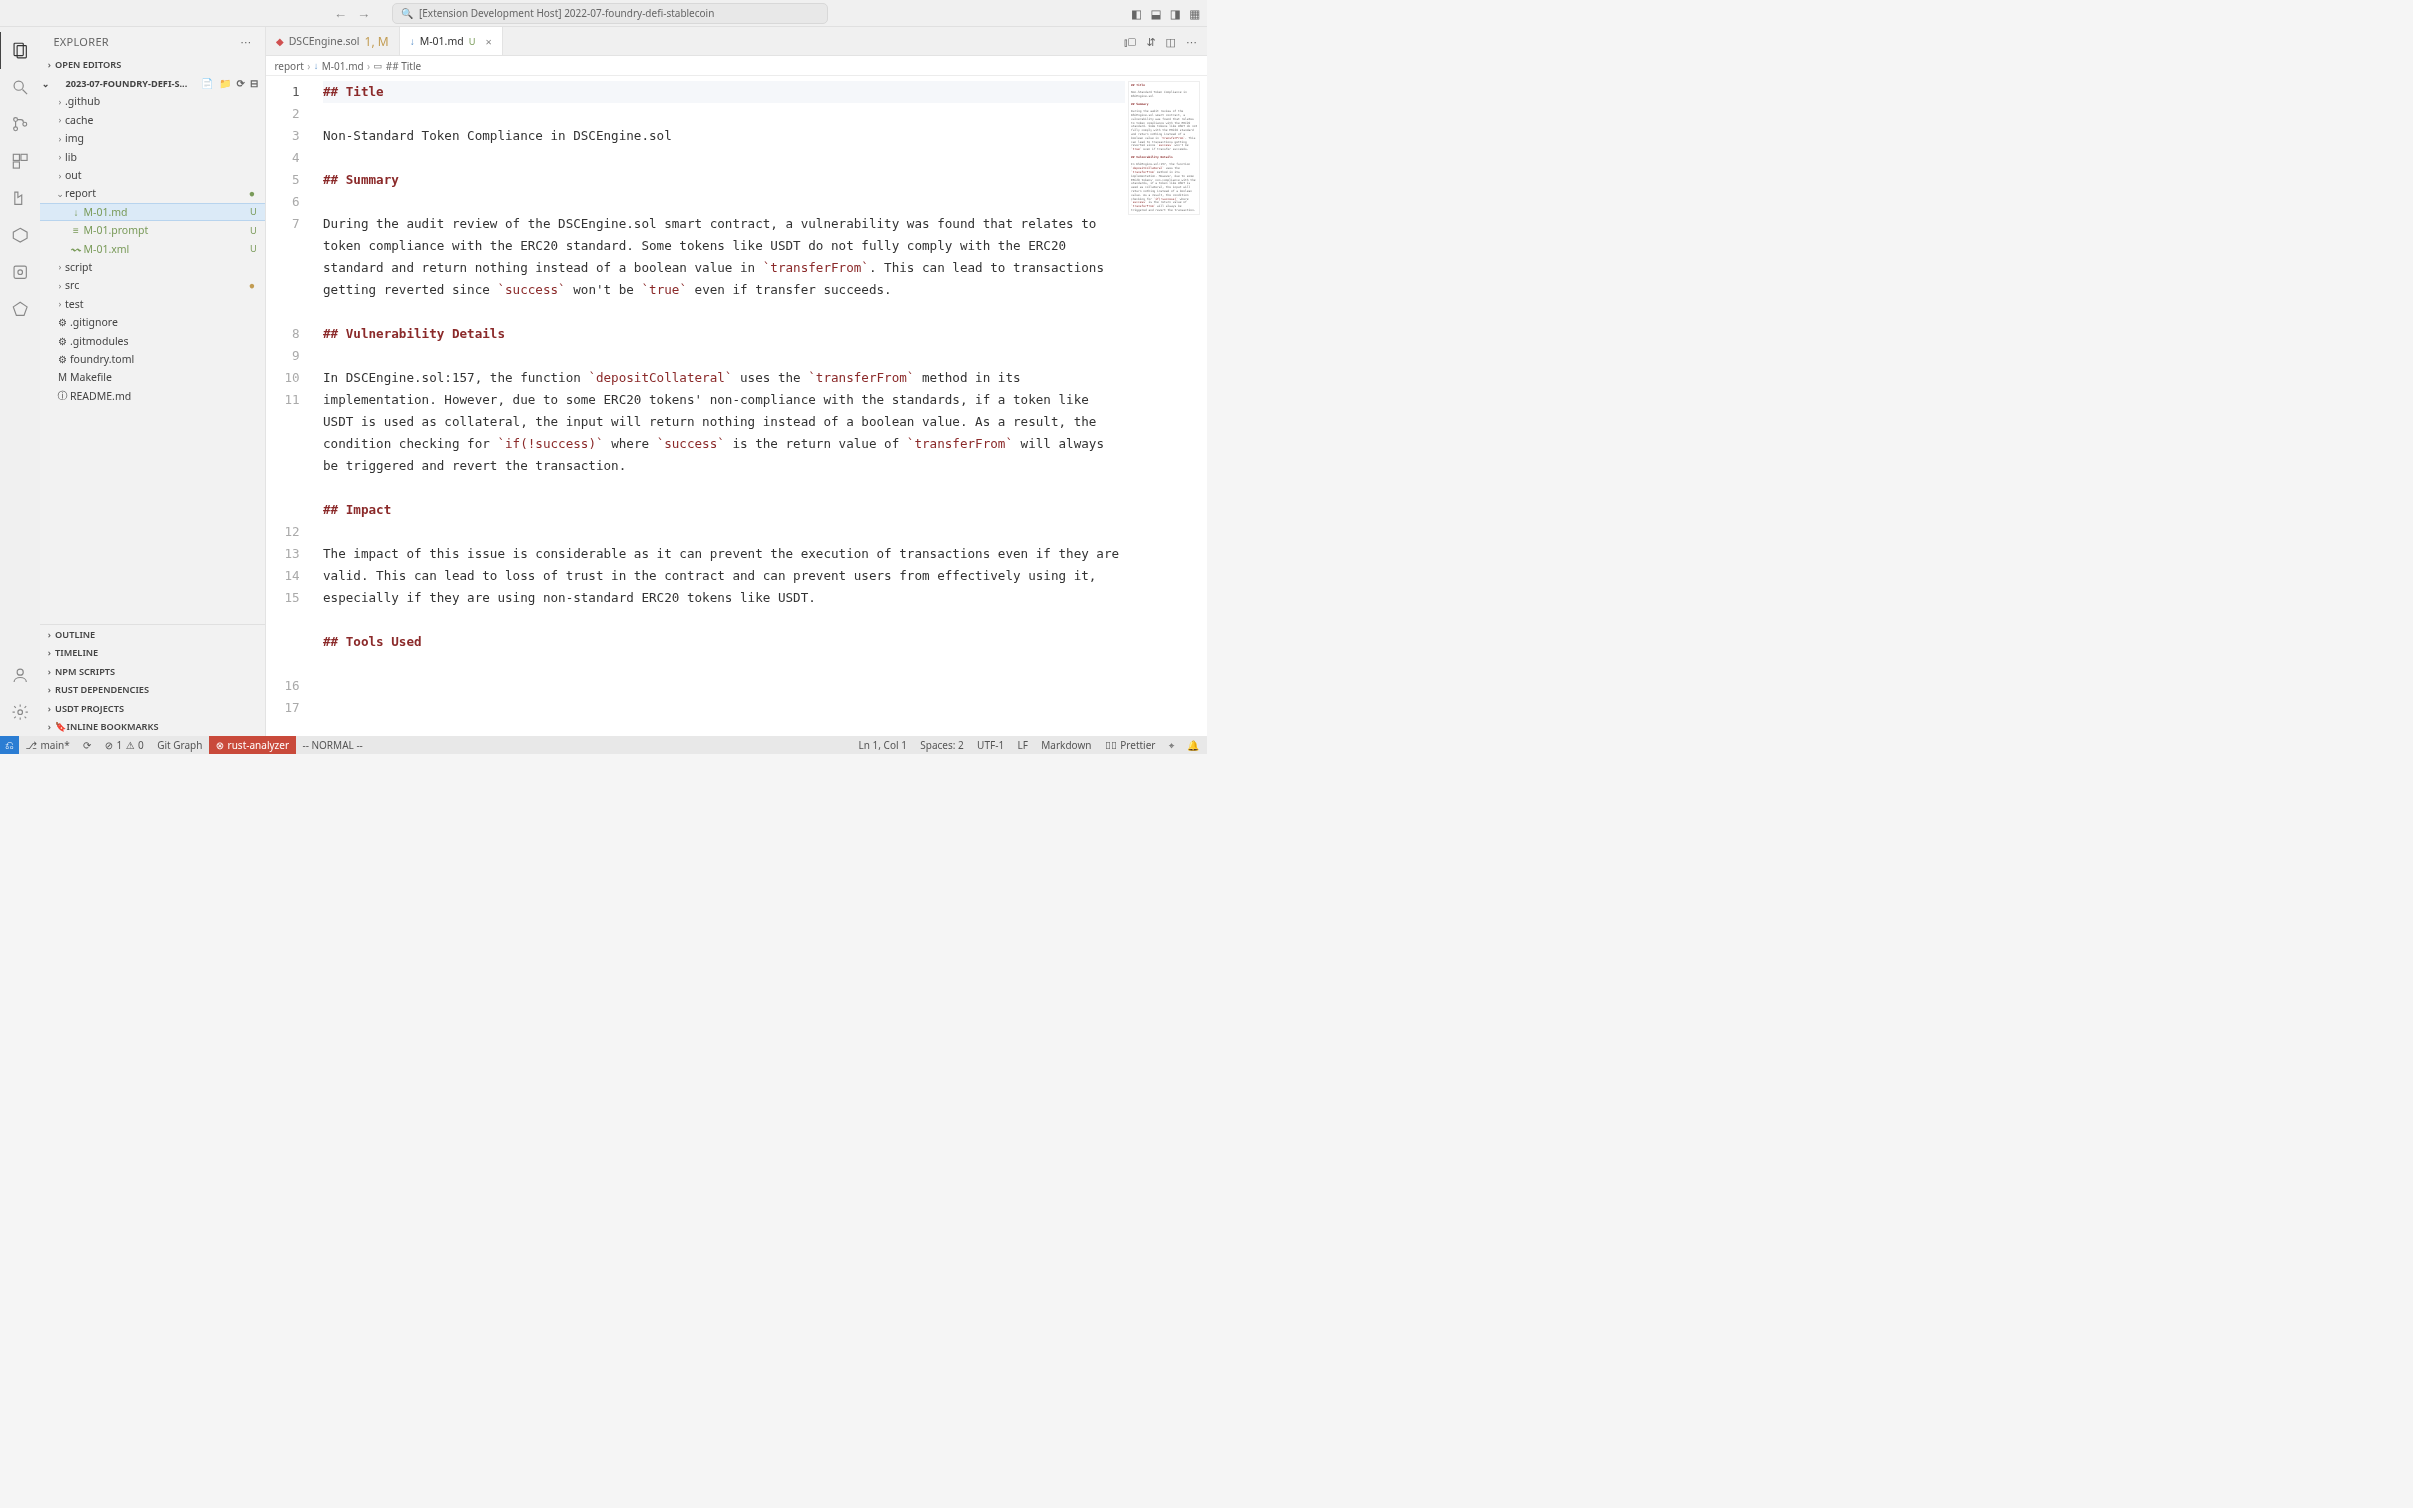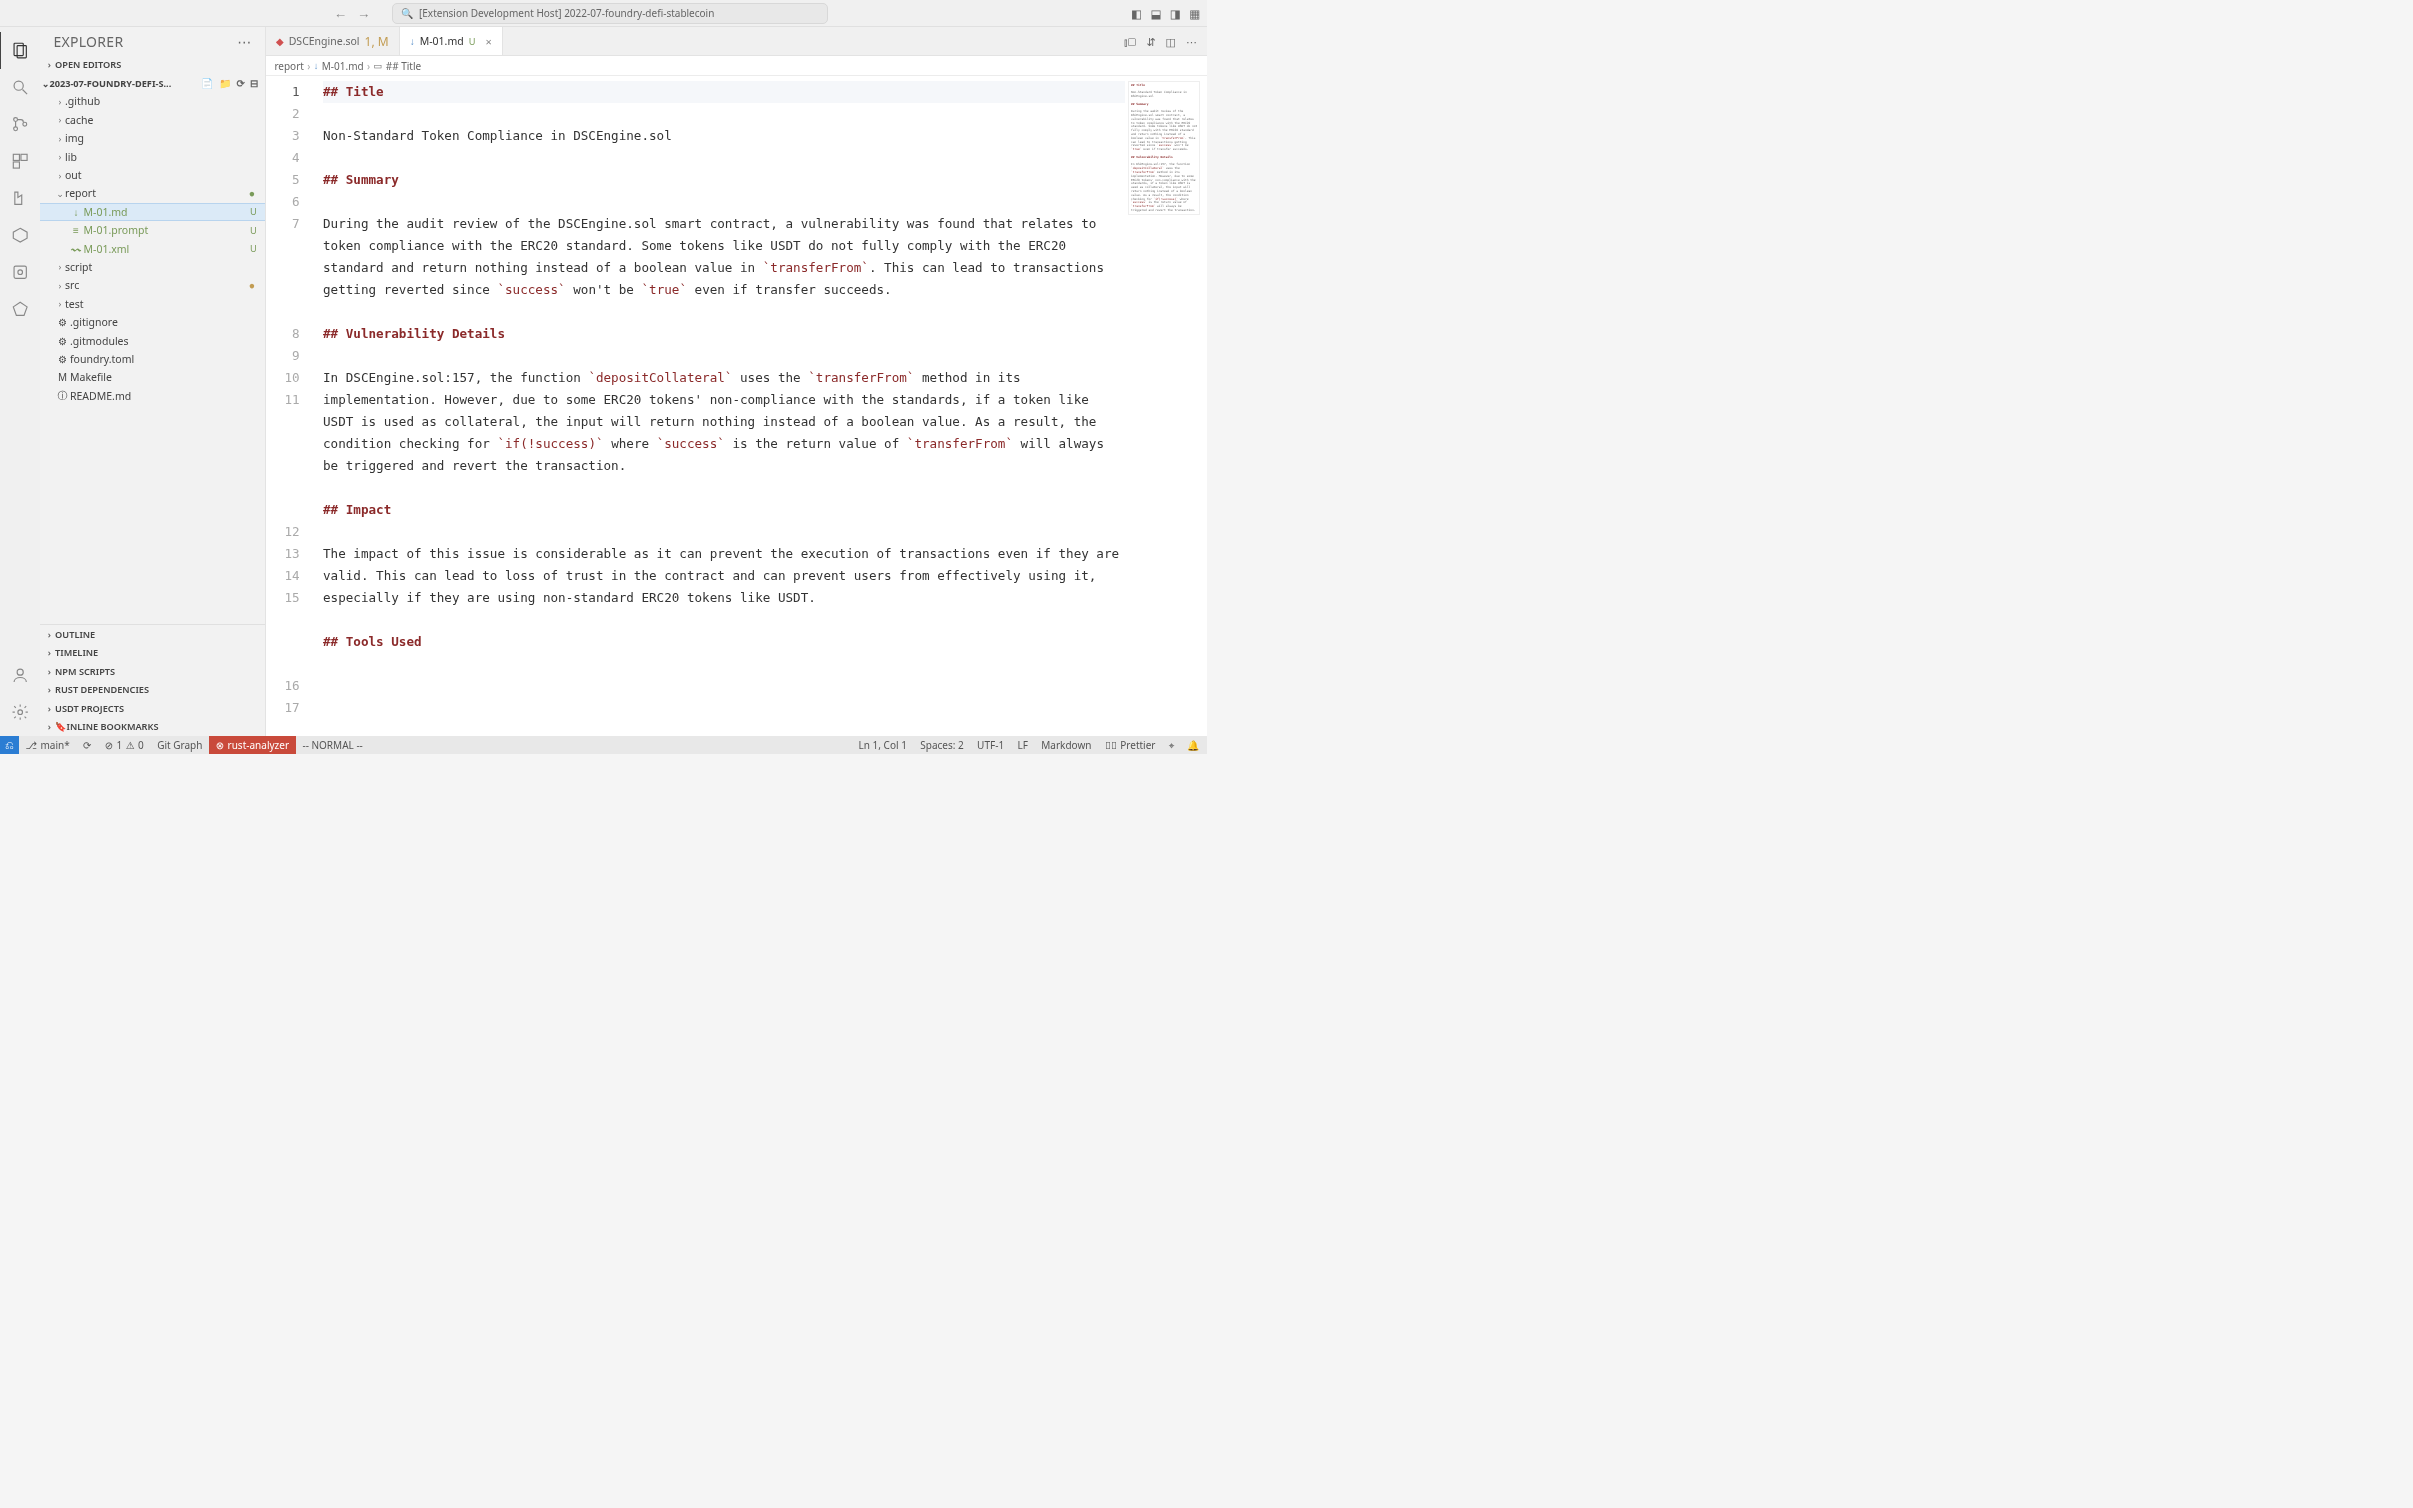--- a/index.html
+++ b/index.html
@@ -67,35 +67,35 @@
   width: 226px;
   background: #f2f2f2;
   border-right: 0.8px solid #e3e3e3;
   display: flex; flex-direction: column;
   font-size: 10.5px;
 }
 .sidebar-header {
   height: 28.5px; display: flex; align-items: center;
   padding: 0 13.4px 0 13.4px;
   text-transform: uppercase; color: #666;
-  font-size: 14px; letter-spacing: 0.3px;
+  font-size: 11px; letter-spacing: 0.3px;
 }
 .sidebar-header .title { flex: 1; }
 .section-head {
   height: 18.4px; display: flex; align-items: center;
   padding-left: 3.4px; font-weight: 600; font-size: 9.2px;
   color: #444; cursor: pointer;
 }
 .section-head .chev { width: 11.7px; text-align: center; color: #666; }
 .project-head {
   height: 18.4px; display: flex; align-items: center;
   padding-left: 1.7px; font-weight: 700; font-size: 9.2px;
   color: #444;
 }
-.project-head .label { flex:1; overflow:hidden; text-overflow:ellipsis; white-space:nowrap; }
+.project-head .label { flex:1; overflow:hidden; text-overflow:ellipsis; white-space:nowrap;margin-left:16px; }
 .project-head .icons { display:flex; gap:5px; padding-right:6.7px; color:#666; font-size:10px; }
 .tree { flex:1; overflow:auto; }
 .tree-item {
   height: 18.4px; display:flex; align-items:center;
   padding-left: 15px; cursor:pointer; color:#444;
 }
 .tree-item.depth2 { padding-left: 28.5px; }
 .tree-item.selected { background:#dbeaf7; border:0.8px solid #b8d4ee; border-left:none; border-right:none; }
 .tree-item .chev { width:10px; text-align:center; color:#777; font-size:9.2px; }
 .tree-item .ficon { width:15px; text-align:center; font-size:10px; }

